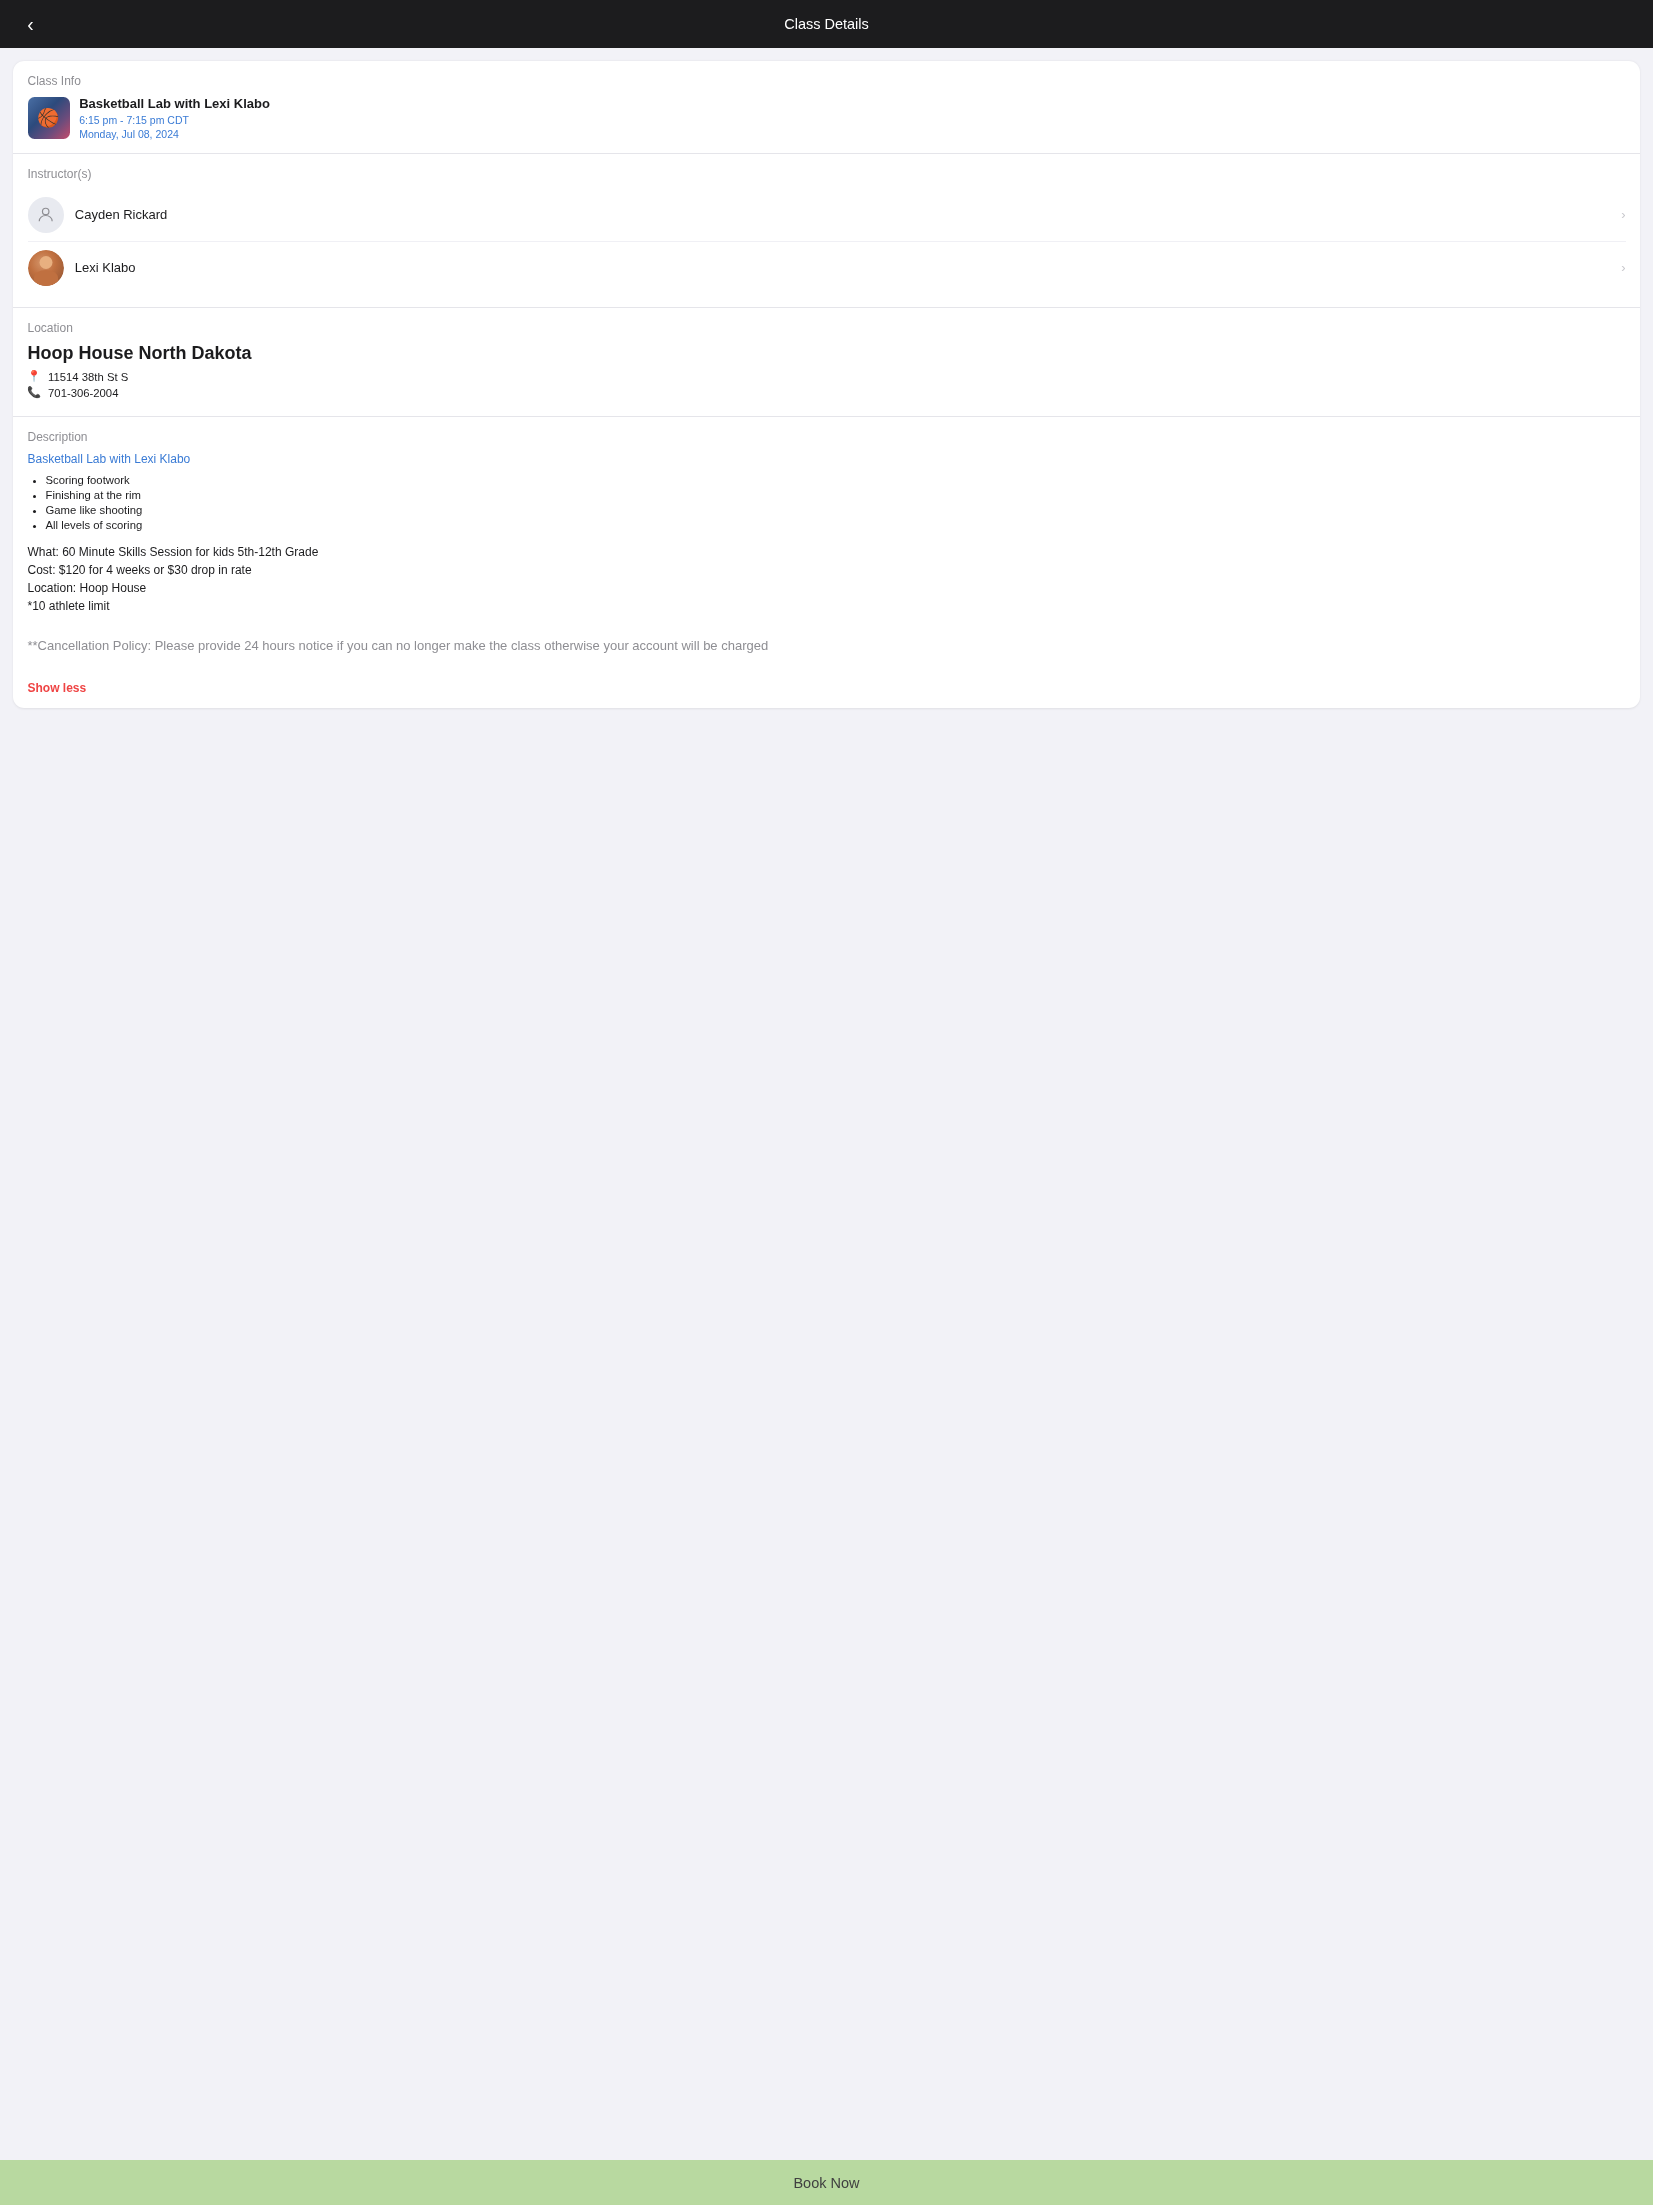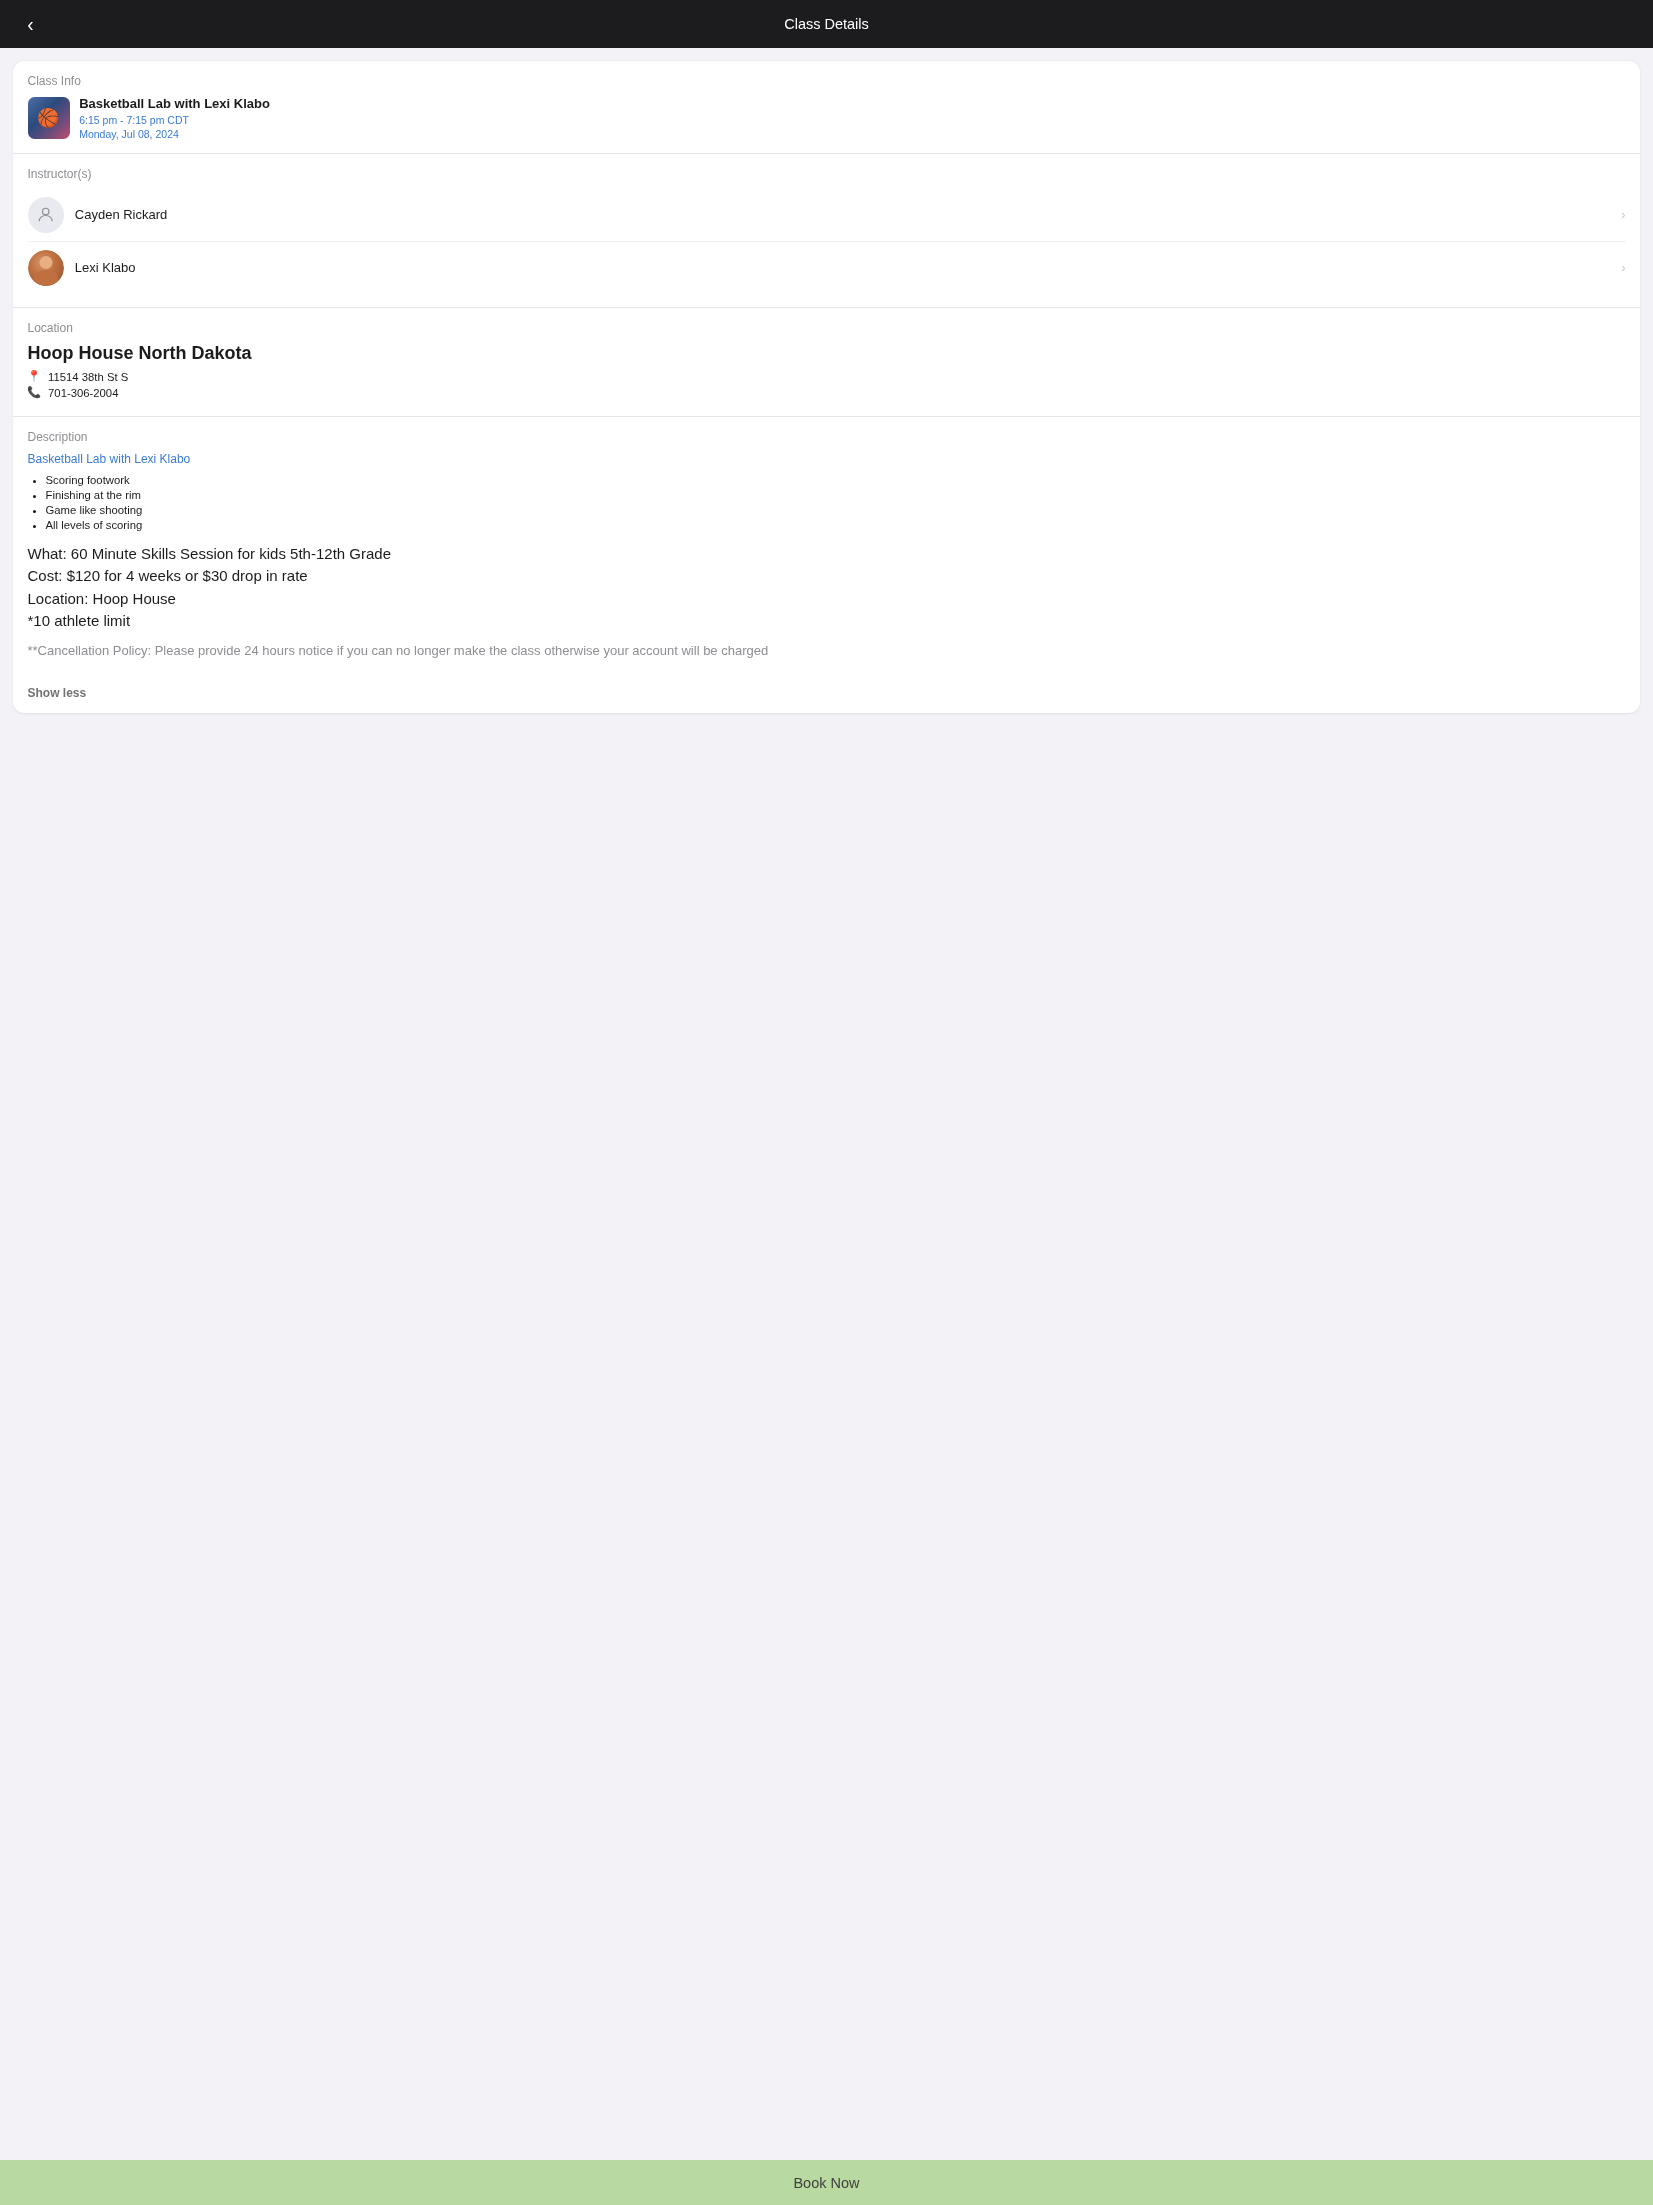--- a/index.html
+++ b/index.html
@@ -222,35 +222,35 @@
       margin-bottom: 11.3px;
     }
 
     .description-list li {
       font-size: 11.3px;
       color: #1c1c1e;
       margin-bottom: 3.2px;
     }
 
     .description-text {
-      font-size: 15px;
+      font-size: 12px;
       color: #1c1c1e;
       line-height: 1.5;
-      margin-bottom: 8px;
+      margin-bottom: 21px;
     }
 
     .description-policy {
       font-size: 13px;
       color: #8e8e93;
       line-height: 1.5;
       margin-bottom: 25px;
     }
 
     .show-less-btn {
-      color: #737373;
+      color: #ef4444;
       font-size: 12px;
       font-weight: 600;
       background: none;
       border: none;
       padding: 0;
       cursor: pointer;
     }
 
     
     .footer {

